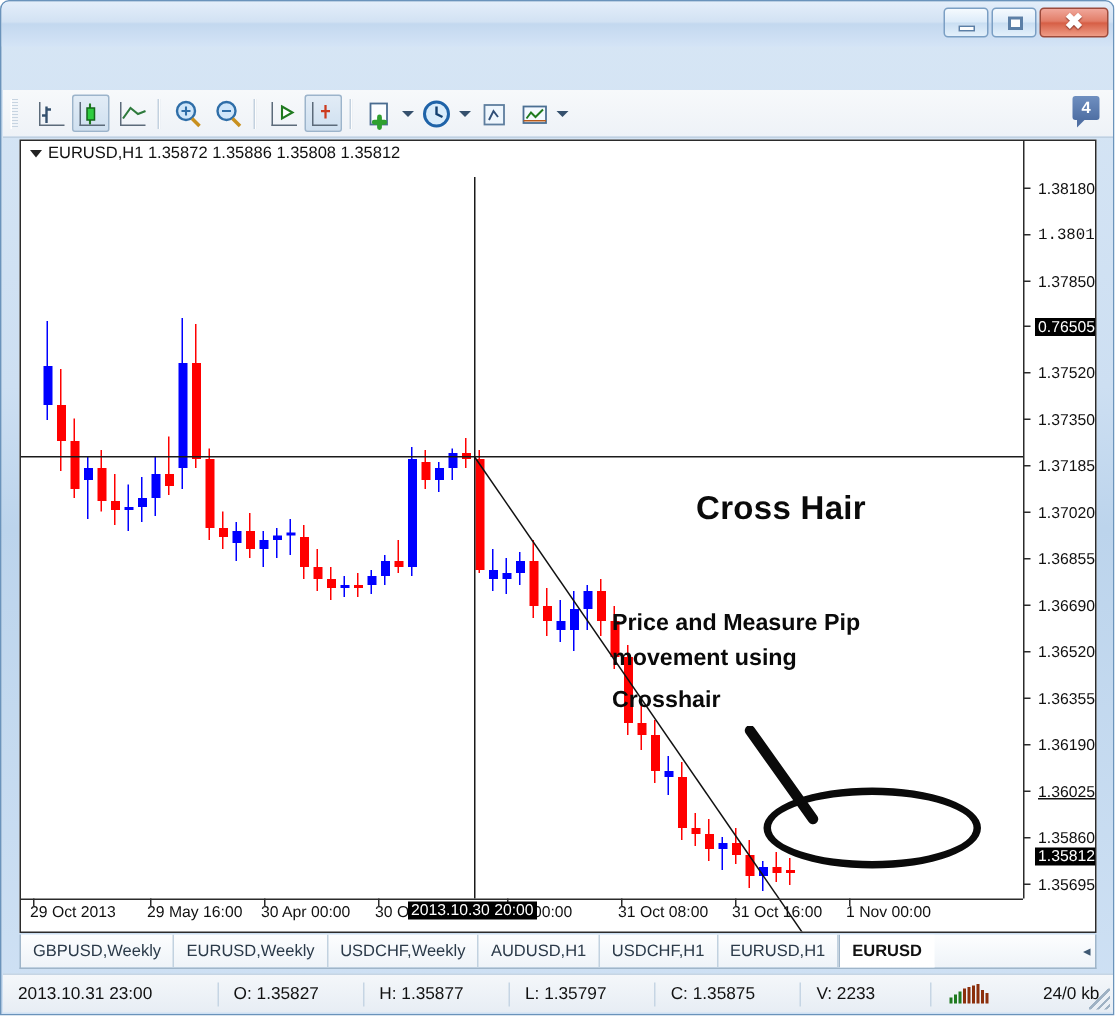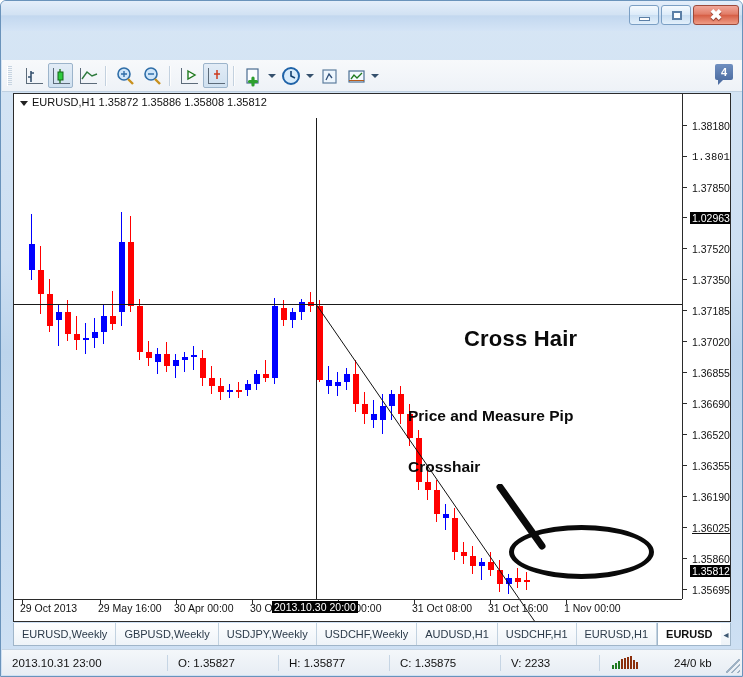--- a/index.html
+++ b/index.html
@@ -716,21 +716,21 @@
 
     <div id="price-axis-line"></div>
     <div id="price-labels">
         <div class="price-tick" style="top: 31px;"></div>
         <div class="price-label" style="top: 26px;">1.38180</div>
         <div class="price-tick" style="top: 62px;"></div>
         <div class="price-label" style="top: 57px; font-family: Liberation Mono, monospace;">1.38015</div>
         <div class="price-tick" style="top: 93px;"></div>
         <div class="price-label" style="top: 88px;">1.37850</div>
         <div class="price-tick" style="top: 123px;"></div>
-        <div class="price-label current" style="top: 118px;">1.02963</div>
+        <div class="price-label current" style="top: 118px;">0.76505</div>
         <div class="price-tick" style="top: 154px;"></div>
         <div class="price-label" style="top: 149px;">1.37520</div>
         <div class="price-tick" style="top: 185px;"></div>
         <div class="price-label" style="top: 180px;">1.37350</div>
         <div class="price-tick" style="top: 216px;"></div>
         <div class="price-label" style="top: 211px;">1.37185</div>
         <div class="price-tick" style="top: 247px;"></div>
         <div class="price-label" style="top: 242px;">1.37020</div>
         <div class="price-tick" style="top: 278px;"></div>
         <div class="price-label" style="top: 273px;">1.36855</div>
@@ -767,48 +767,49 @@
         <div class="time-tick" style="left: 400px;"></div>
         <div class="time-label" style="left: 474px;">31 Oct 16:00</div>
         <div class="time-tick" style="left: 476px;"></div>
         <div class="time-label" style="left: 550px;">1 Nov 00:00</div>
         <div class="time-tick" style="left: 552px;"></div>
         <div class="time-label current" style="left: 258px;">2013.10.30 20:00</div>
       </div>
 
     <div class="annot" id="annot-title" style="left:450px; top:232px;">Cross Hair</div>
     <div class="annot" id="annot-body" style="left:394px; top:308px;">Price and Measure Pip</div>
+    <div class="annot" id="annot-body2" style="left:394px; top:336px; font-size:15.5px; font-weight:bold; position:absolute; color:#0a0a0a;">movement using</div>
     <div class="annot" id="annot-body3" style="left:394px; top:364px; font-size:15.5px; font-weight:bold;">Crosshair</div>
 
     <svg style="position:absolute; left:478px; top:390px; width:80px; height:80px;">
       <line x1="8" y1="3" x2="50" y2="62" stroke="#0a0a0a" stroke-width="7" stroke-linecap="round"></line>
     </svg>
 
     <div id="annot-ellipse" style="left:495px; top:431px; width:135px; height:44px;"></div>
   </div>
 
   <div id="tab-bar">
+    <div class="chart-tab">GBPUSD,Weekly</div>
     <div class="chart-tab">EURUSD,Weekly</div>
-    <div class="chart-tab">GBPUSD,Weekly</div>
-    <div class="chart-tab">USDJPY,Weekly</div>
     <div class="chart-tab">USDCHF,Weekly</div>
     <div class="chart-tab">AUDUSD,H1</div>
     <div class="chart-tab">USDCHF,H1</div>
     <div class="chart-tab">EURUSD,H1</div>
     <div class="chart-tab active">EURUSD</div>
     <div class="tab-arrows">
       <span class="tab-arrow">◂</span>
 
     </div>
   </div>
 
   <div id="status-bar">
     <div class="status-cell" style="width:145px;">2013.10.31 23:00</div>
     <div class="status-cell" style="width:90px;">O: 1.35827</div>
     <div class="status-cell" style="width:90px;">H: 1.35877</div>
+    <div class="status-cell" style="width:90px;">L: 1.35797</div>
     <div class="status-cell" style="width:90px;">C: 1.35875</div>
     <div class="status-cell" style="width:78px;">V: 2233</div>
     <div class="status-cell nb" style="padding-left:12px;">
       <span id="signal-bars">
         <i style="height:4px;background:#1f7a1f"></i>
         <i style="height:6px;background:#1f7a1f"></i>
         <i style="height:8px;background:#1f7a1f"></i>
         <i style="height:10px;background:#8b2f0c"></i>
         <i style="height:11px;background:#8b2f0c"></i>
         <i style="height:12px;background:#8b2f0c"></i>

